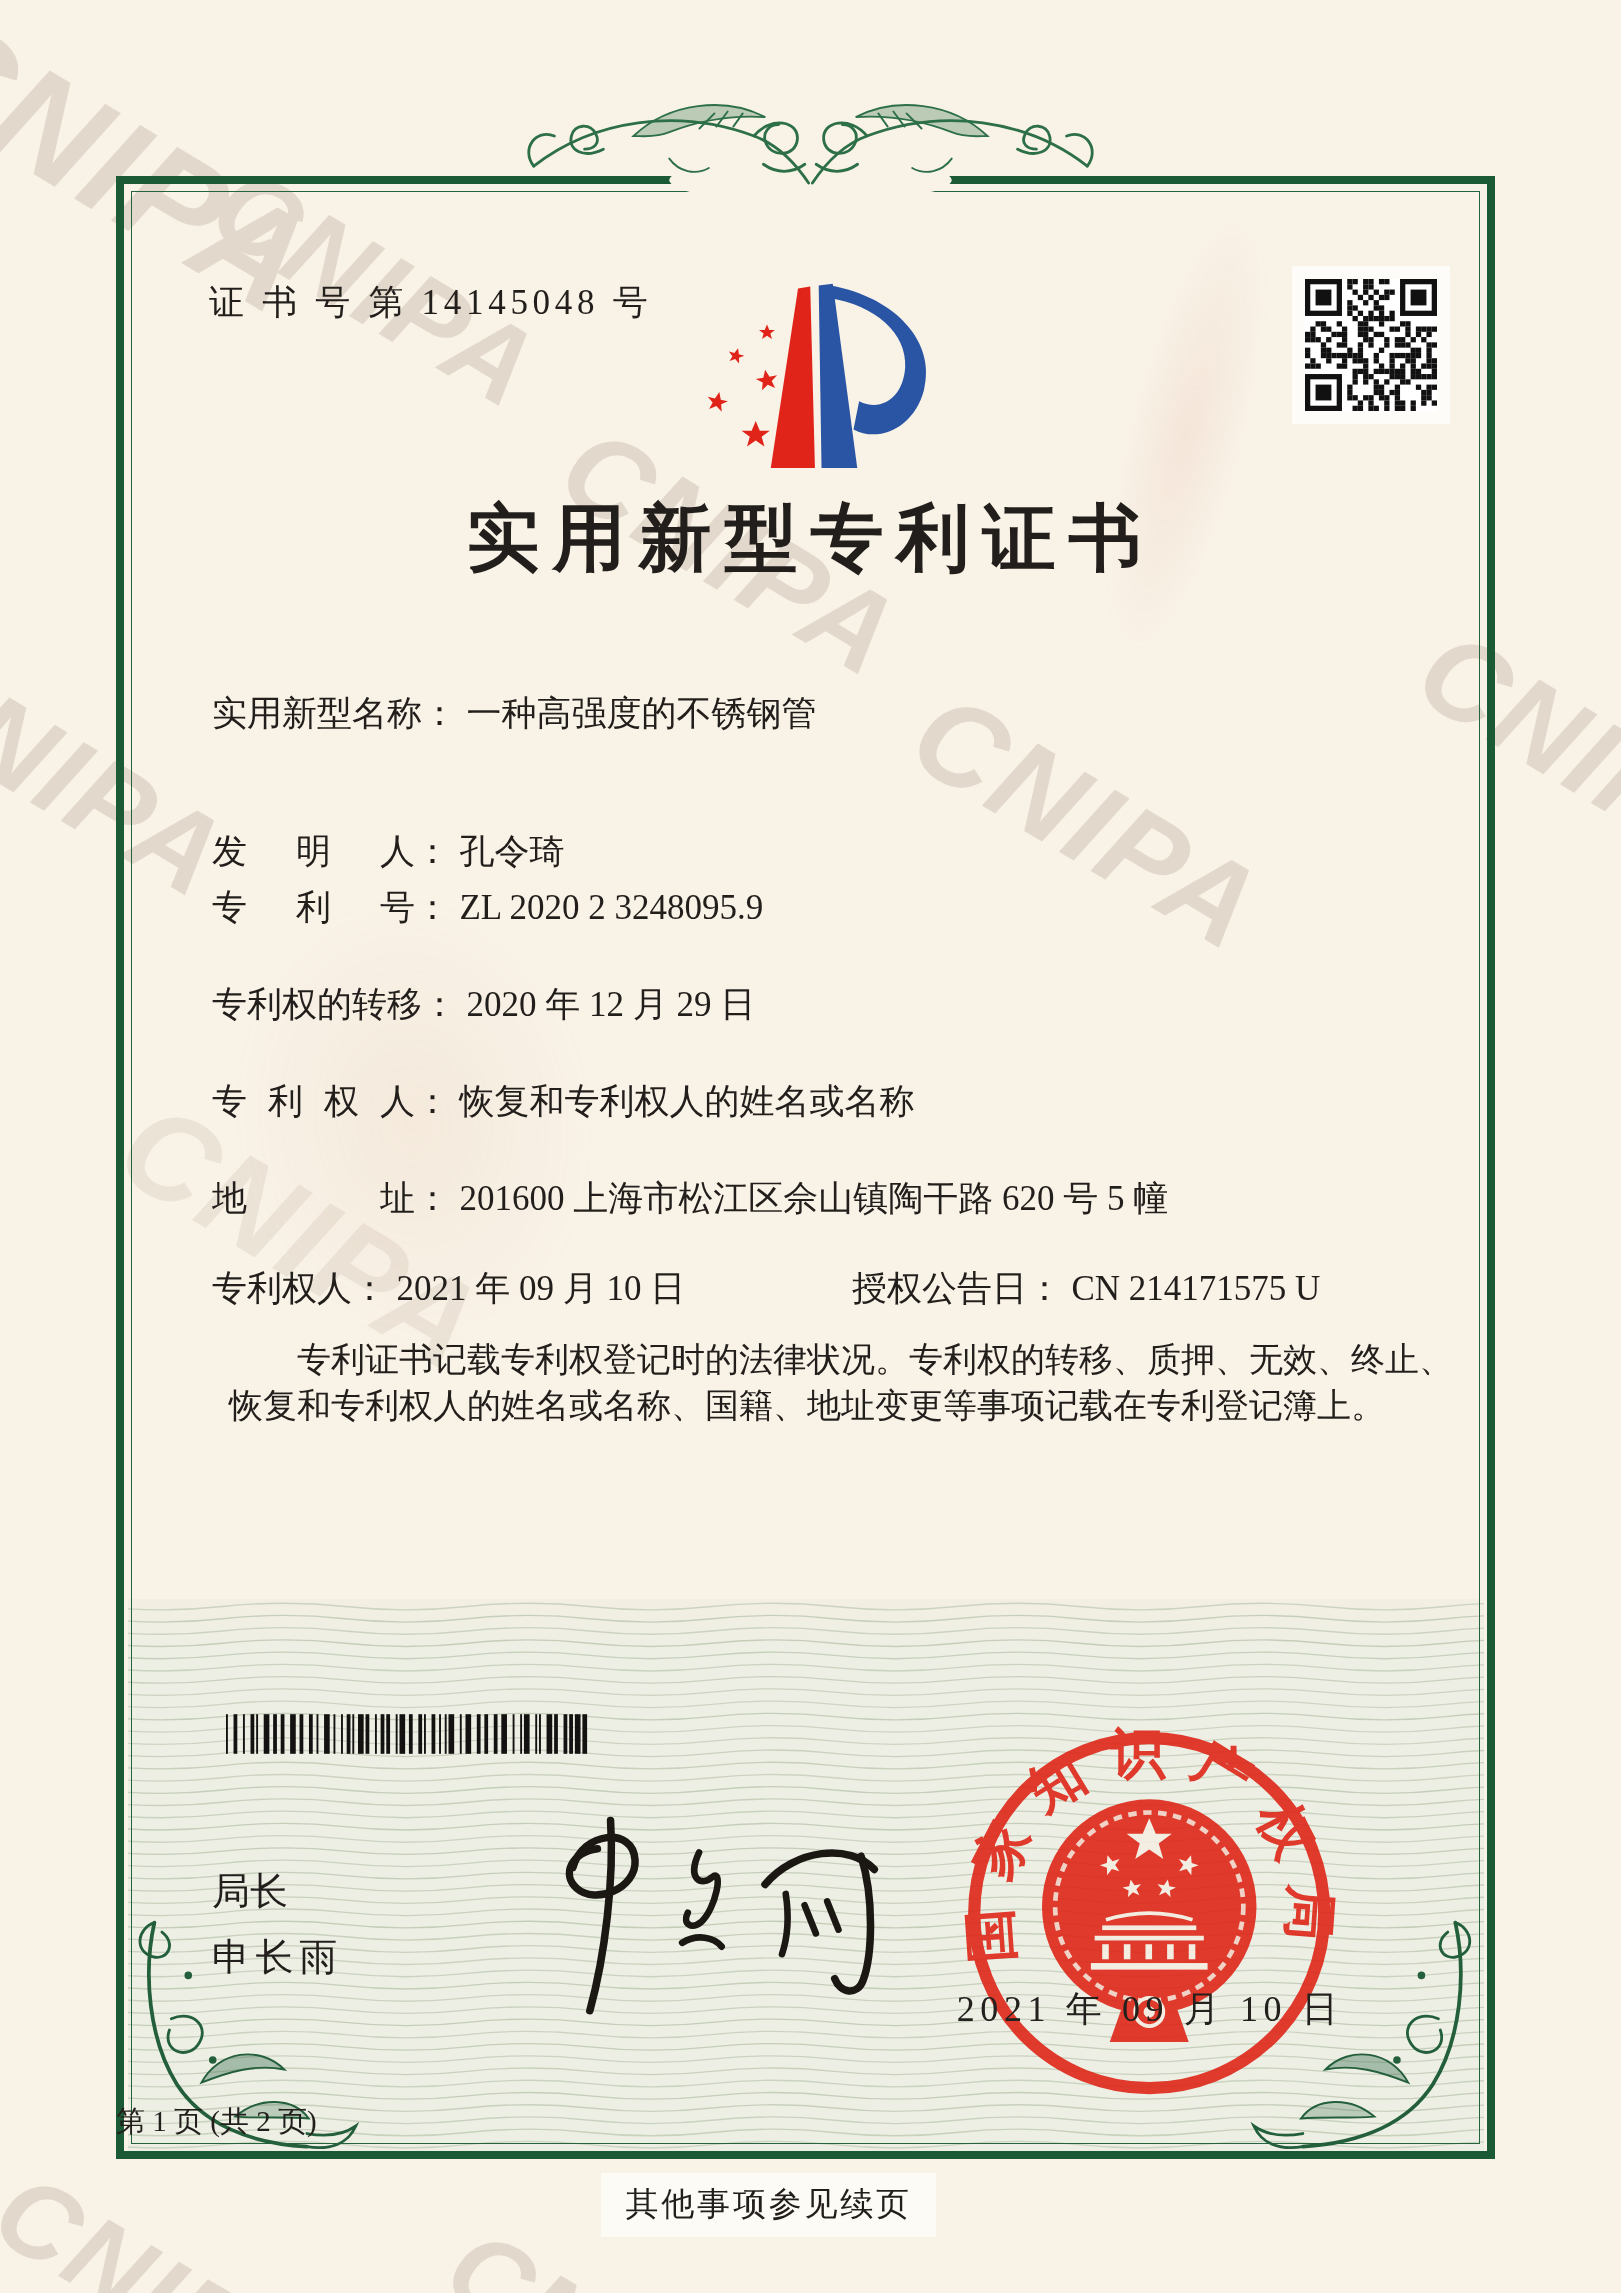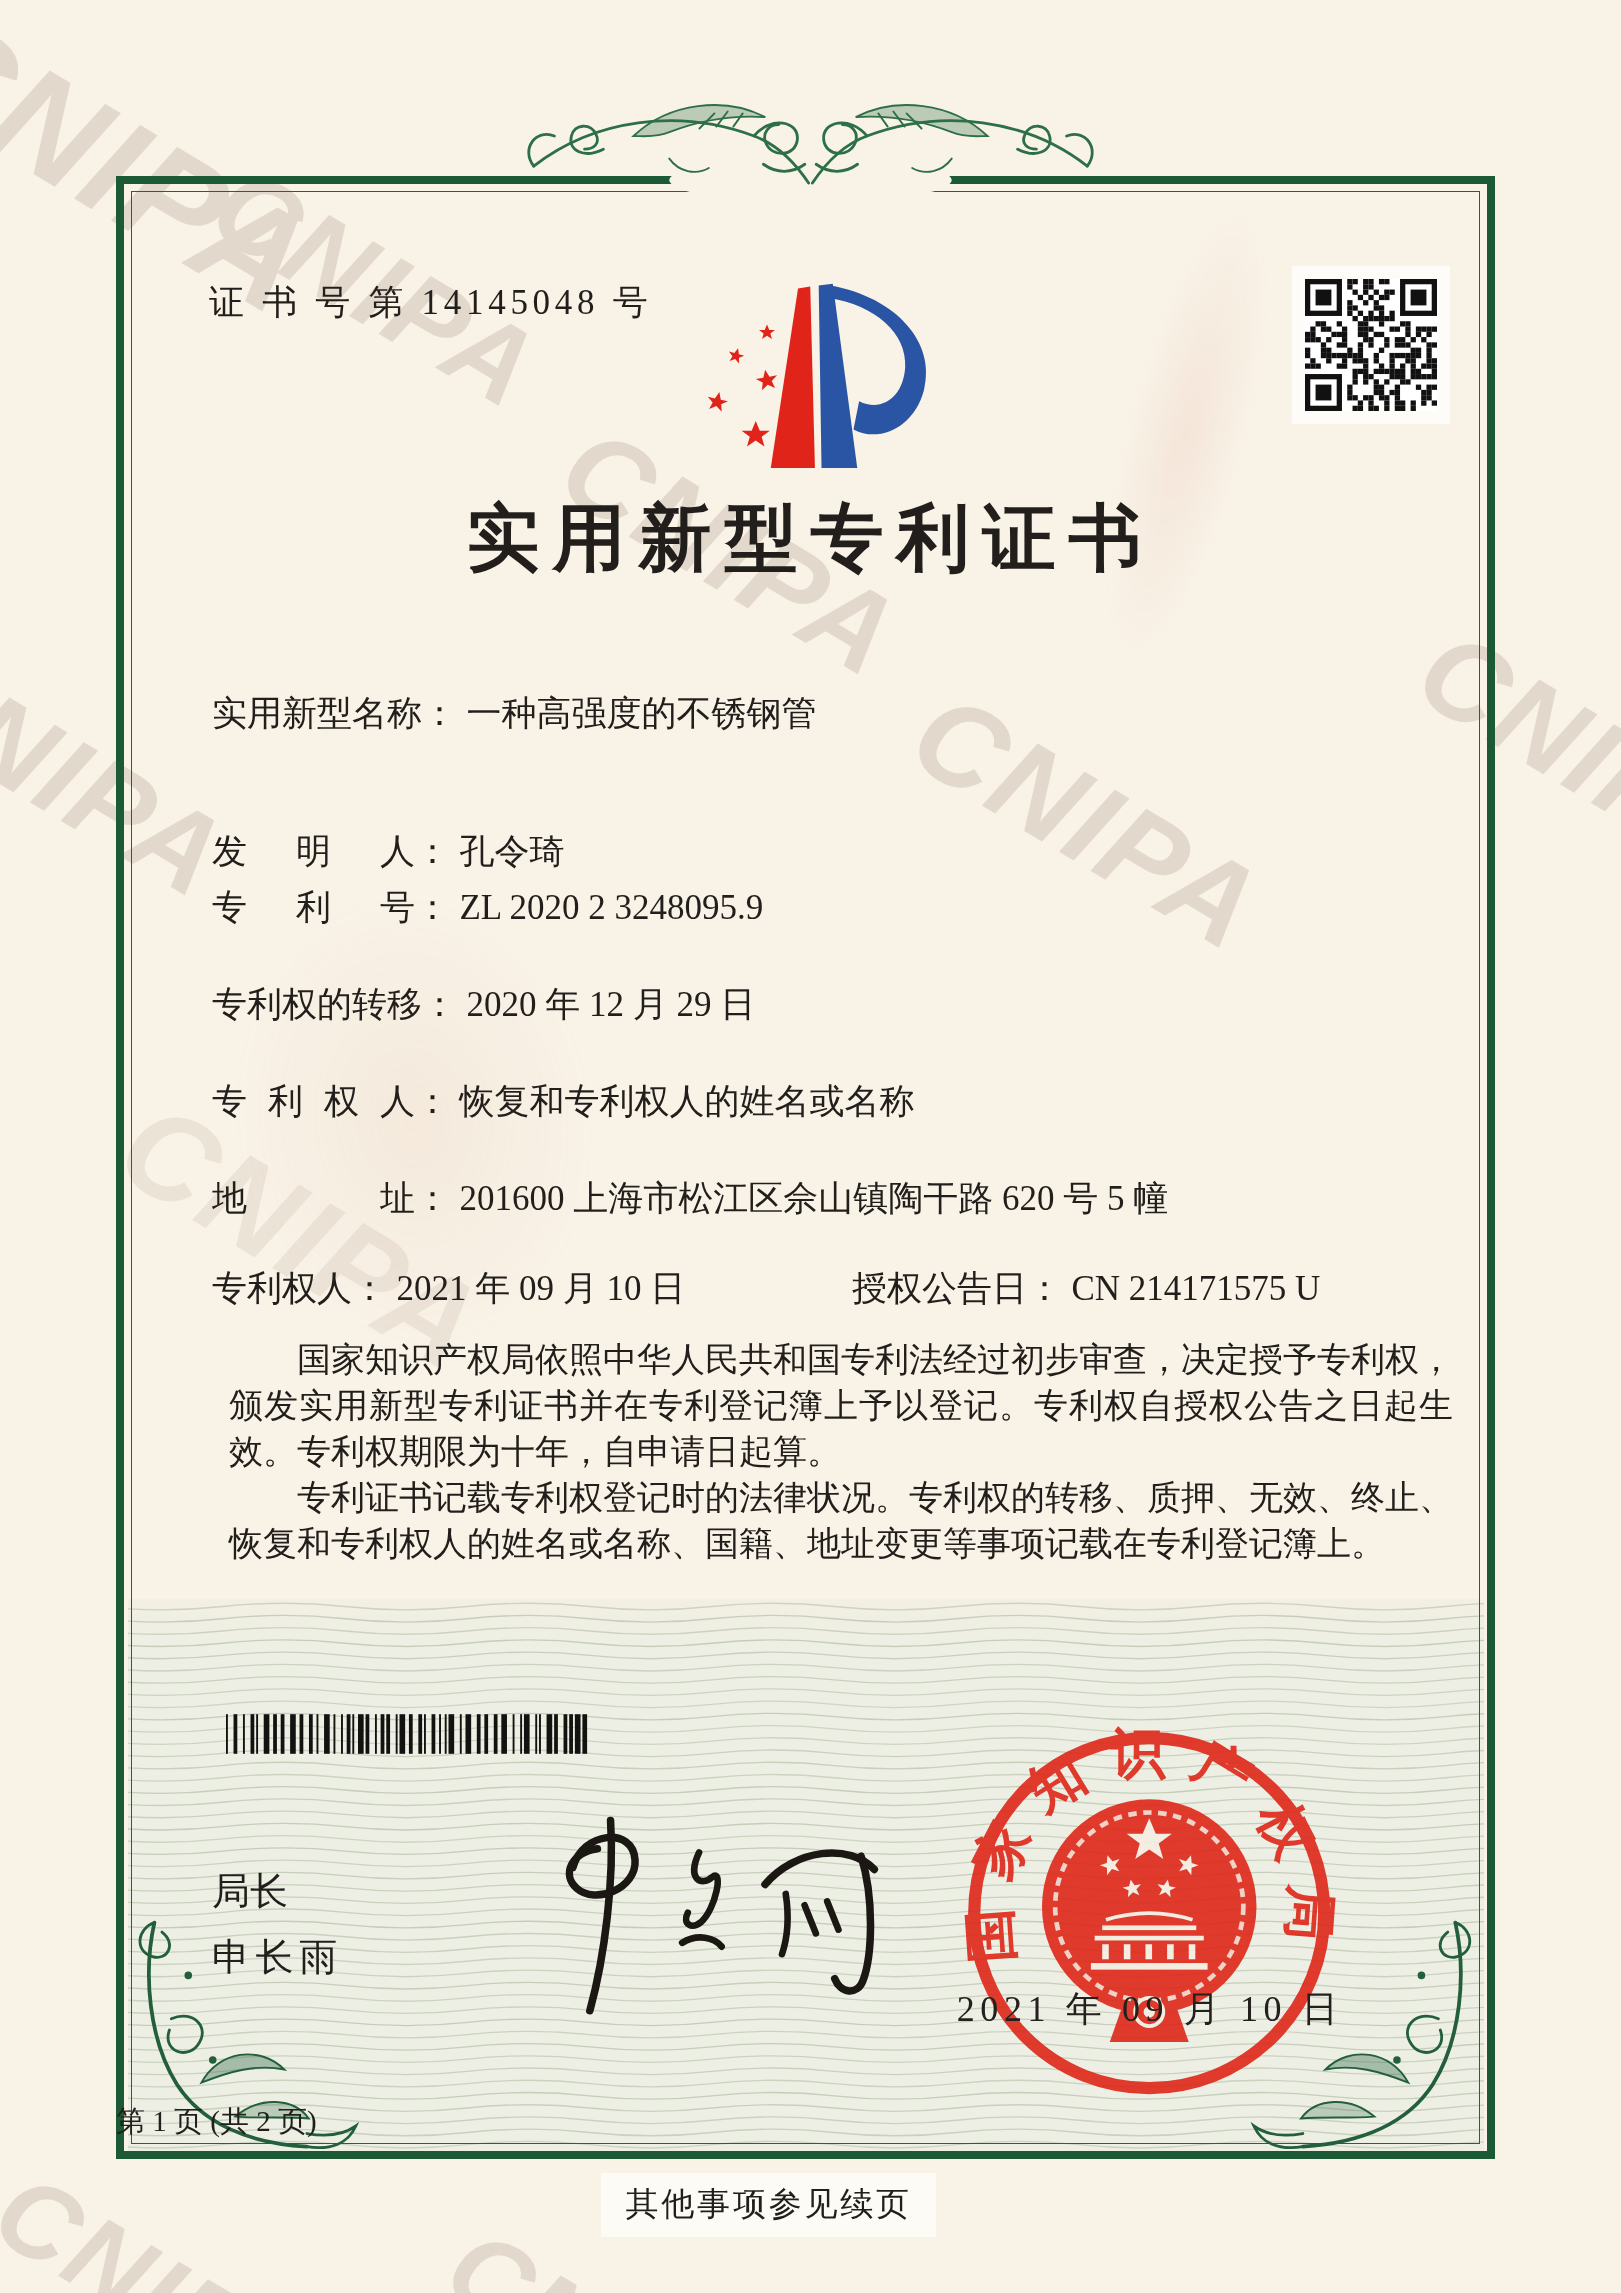--- a/index.html
+++ b/index.html
@@ -416,21 +416,20 @@
     </div>
 
   <div id="grant-row">
     <span>专利权人</span><span class="colon">：</span><span class="fval">2021 年 09 月 10 日</span>
     <span id="grant-col2">
       <span>授权公告日</span><span class="colon">：</span><span class="fval">CN 214171575 U</span>
     </span>
   </div>
 
   <div class="abs" id="body-text">
-    <p>国家知识产权局依照中华人民共和国专利法经过初步审查，决定授予专利权，颁发实用新型专利证书并在专利登记簿上予以登记。专利权自授权公告之日起生效。专利权期限为十年，自申请日起算。</p>
     <p>专利证书记载专利权登记时的法律状况。专利权的转移、质押、无效、终止、恢复和专利权人的姓名或名称、国籍、地址变更等事项记载在专利登记簿上。</p>
   </div>
 
   <svg class="abs" id="barcode" width="363" height="40" viewBox="0 0 385 42">
       <rect x="0" y="0" width="2" height="42" fill="#141210"></rect>
       <rect x="8" y="0" width="4" height="42" fill="#141210"></rect>
       <rect x="18" y="0" width="2" height="42" fill="#141210"></rect>
       <rect x="26" y="0" width="4" height="42" fill="#141210"></rect>
       <rect x="32" y="0" width="2" height="42" fill="#141210"></rect>
       <rect x="40" y="0" width="6" height="42" fill="#141210"></rect>

